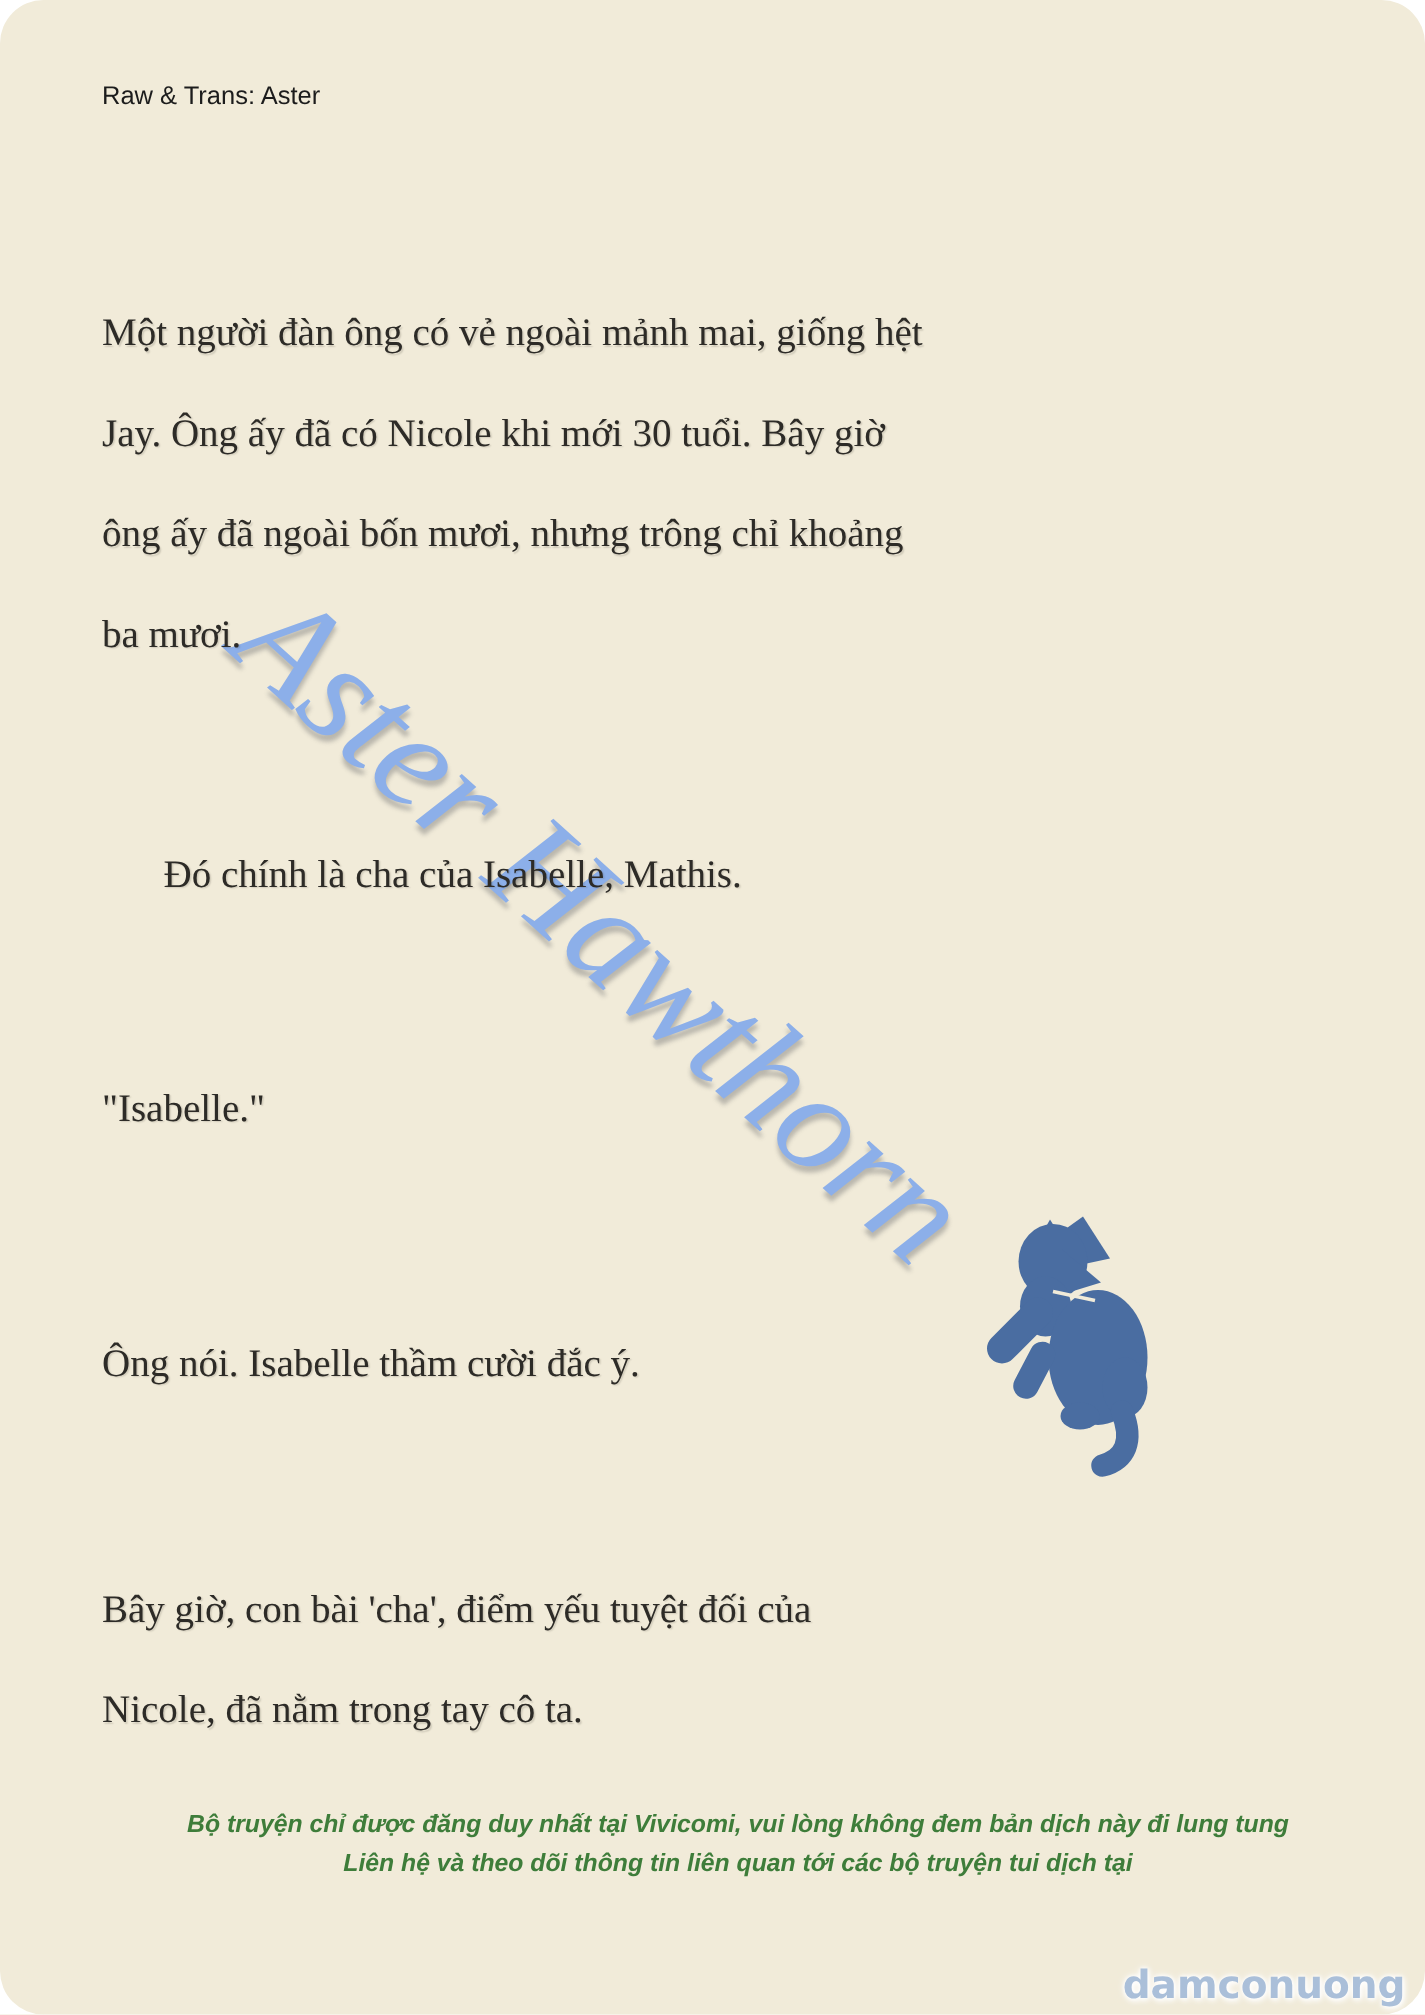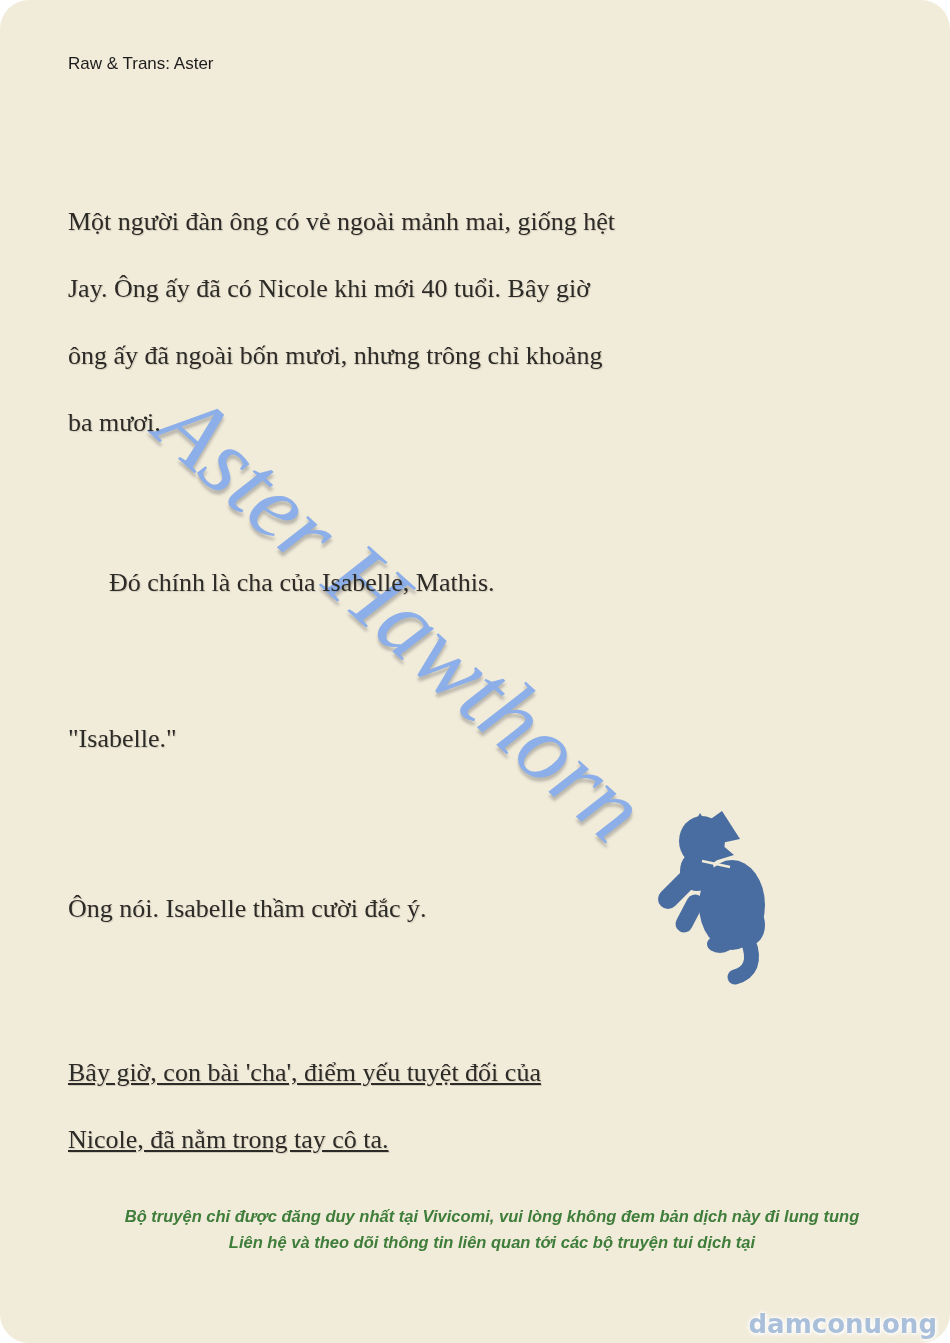--- a/index.html
+++ b/index.html
@@ -34,21 +34,21 @@
     font-size:26px;line-height:67px;
     color:var(--ink,#2d2b27);
     white-space:nowrap;
     text-shadow:1px 1px 1px rgba(60,55,45,0.18);
     z-index:2;
   }
   .p1{top:188px;}
   .p2{top:549px;margin-left:41px;}
   .p3{top:705px;}
   .p4{top:875px;}
-  .p5{top:1039px;text-decoration:underline;}
+  .p5{top:1039px;}
   .cat{
     position:absolute;left:650px;top:805px;
     width:130px;height:190px;
     color:var(--cat,#4a6da1);
     z-index:2;
   }
   .footer{
     position:absolute;left:0;top:1203px;width:950px;
     text-align:center;
     font-family:"Liberation Sans",sans-serif;
@@ -71,21 +71,21 @@
 <body>
 
 <div class="page">
 
   <div class="header">Raw &amp; Trans: Aster</div>
 
   <div class="watermark">Aster Hawthorn</div>
 
   <div class="para p1">
     <div class="line">Một người đàn ông có vẻ ngoài mảnh mai, giống hệt</div>
-    <div class="line">Jay. Ông ấy đã có Nicole khi mới 40 tuổi. Bây giờ</div>
+    <div class="line">Jay. Ông ấy đã có Nicole khi mới 30 tuổi. Bây giờ</div>
     <div class="line">ông ấy đã ngoài bốn mươi, nhưng trông chỉ khoảng</div>
     <div class="line">ba mươi.</div>
   </div>
 
   <div class="para p2">
     <div class="line">Đó chính là cha của Isabelle, Mathis.</div>
   </div>
 
   <div class="para p3">
     <div class="line">"Isabelle."</div>

